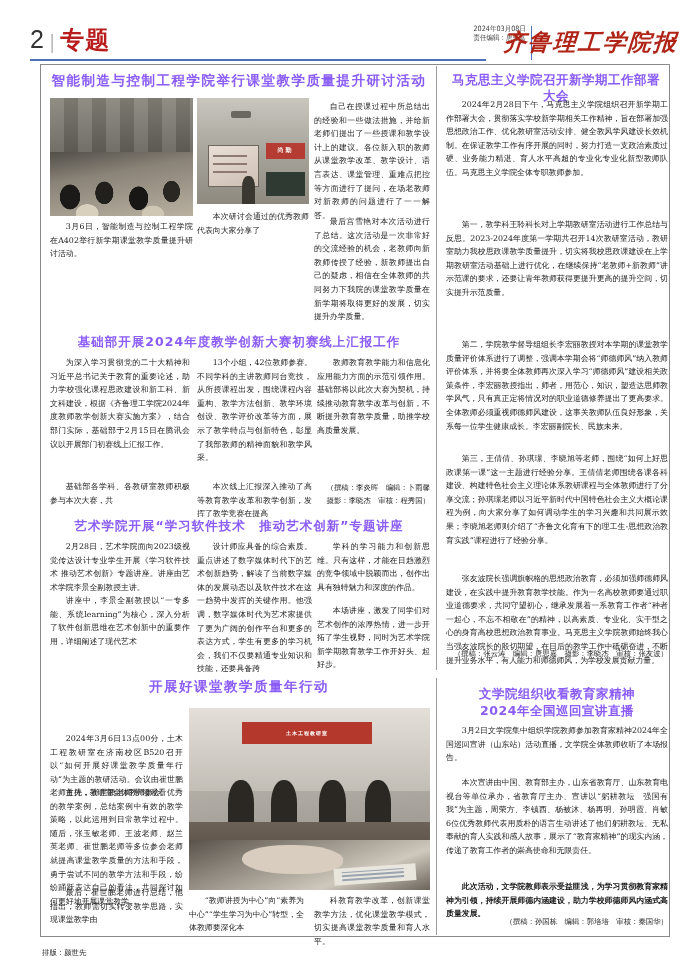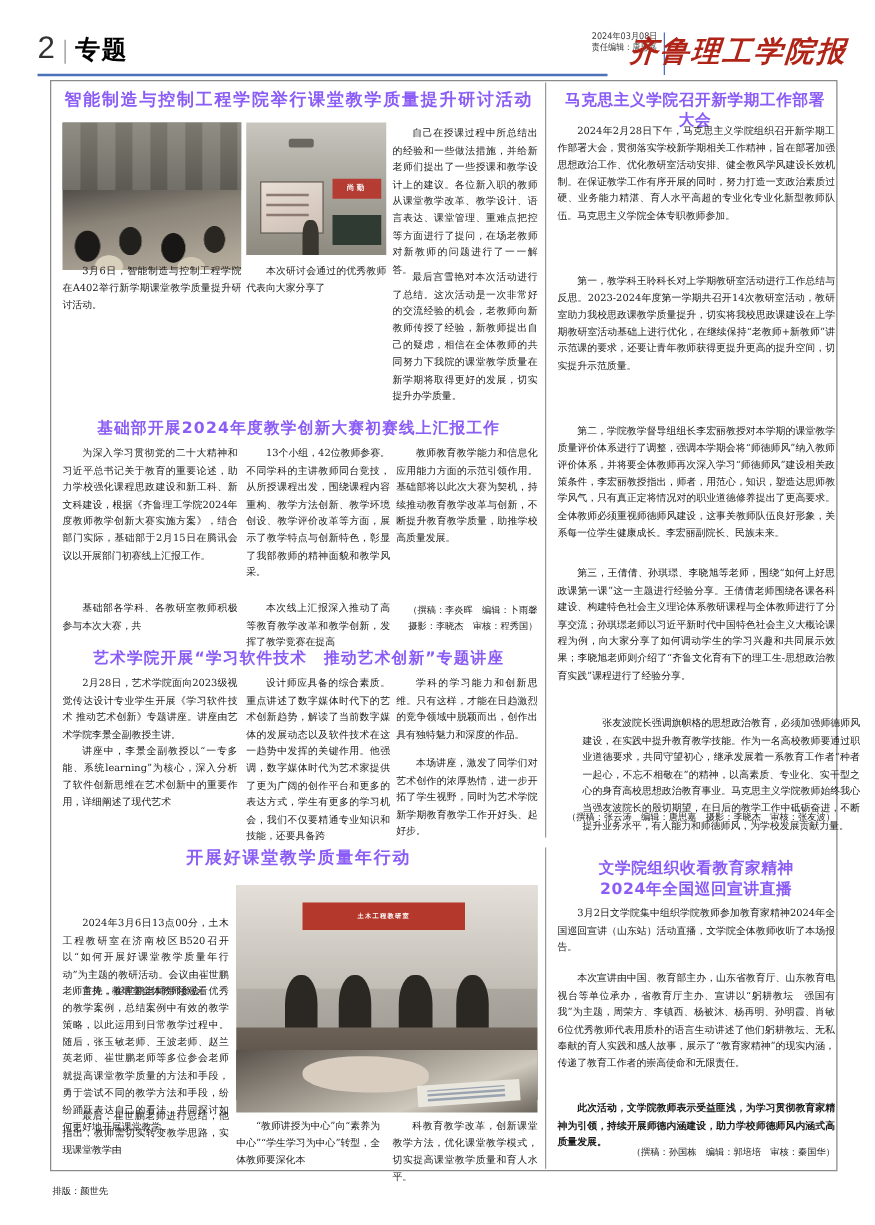--- a/index.html
+++ b/index.html
@@ -33,23 +33,23 @@
     font-weight: 400;
     color: #333;
     font-family: "Liberation Sans", sans-serif;
   }
   .page-sep {
     font-size: 21px;
     color: #999;
     font-weight: 300;
   }
   .section-name {
-    font-size: 20px;
+    font-size: 24px;
     font-weight: bold;
-    color: #000000;
+    color: #b91c1c;
     letter-spacing: 1px;
     font-family: "DejaVu Sans", "Liberation Sans", sans-serif;
   }
   .masthead-rule {
     position: absolute;
     left: 0; top: 37px;
     width: 456px;
     height: 2px;
     background: #4b72b8;
   }
@@ -270,21 +270,21 @@
 
 <div class="vrule" style="left:436px; top:66px; height:604px;"></div>
 <div class="vrule" style="left:436px; top:678px; height:257px;"></div>
 
 <div class="hl hl-main" style="position:absolute; left:48px; top:72px; width:382px;">智能制造与控制工程学院举行课堂教学质量提升研讨活动</div>
 
 <div class="photo ph-class1" style="left:50px; top:98px; width:143px; height:118px;">
     <div class="ph-inner"></div>
   </div>
 
-<div class="caption" style="left:50px; top:210px; width:143px;">3月6日，智能制造与控制工程学院在A402举行新学期课堂教学质量提升研讨活动。</div>
+<div class="caption" style="left:50px; top:220px; width:143px;">3月6日，智能制造与控制工程学院在A402举行新学期课堂教学质量提升研讨活动。</div>
 
 <div class="photo ph-lecture" style="left:197px; top:98px; width:112px; height:106px;">
   <div class="proj"></div>
   <div class="screen">
       <i style="top:24%"></i>
       <i style="top:44%"></i>
       <i style="top:64%"></i>
     </div>
   <div class="banner">
       <span>尚勤</span>
@@ -348,21 +348,21 @@
 
 <div class="caption" style="left:189px; top:894px; width:115px;">“教师讲授为中心”向“素养为中心”“学生学习为中心”转型，全体教师要深化本</div>
 <div class="caption noind" style="left:314px; top:894px; width:116px;">科教育教学改革，创新课堂教学方法，优化课堂教学模式，切实提高课堂教学质量和育人水平。</div>
 
 <div class="hl hl-r" style="position:absolute; left:446px; top:72px; width:220px;">马克思主义学院召开新学期工作部署大会</div>
 
 <div class="body-col" style="left:446px; top:98px; width:222px;">2024年2月28日下午，马克思主义学院组织召开新学期工作部署大会，贯彻落实学校新学期相关工作精神，旨在部署加强思想政治工作、优化教研室活动安排、健全教风学风建设长效机制。在保证教学工作有序开展的同时，努力打造一支政治素质过硬、业务能力精湛、育人水平高超的专业化专业化新型教师队伍。马克思主义学院全体专职教师参加。</div>
 <div class="body-col" style="left:446px; top:218px; width:222px;">第一，教学科王聆科长对上学期教研室活动进行工作总结与反思。2023-2024年度第一学期共召开14次教研室活动，教研室助力我校思政课教学质量提升，切实将我校思政课建设在上学期教研室活动基础上进行优化，在继续保持“老教师+新教师”讲示范课的要求，还要让青年教师获得更提升更高的提升空间，切实提升示范质量。</div>
 <div class="body-col" style="left:446px; top:338px; width:222px;">第二，学院教学督导组组长李宏丽教授对本学期的课堂教学质量评价体系进行了调整，强调本学期会将“师德师风”纳入教师评价体系，并将要全体教师再次深入学习“师德师风”建设相关政策条件，李宏丽教授指出，师者，用范心，知识，塑造达思师教学风气，只有真正定将情况对的职业道德修养提出了更高要求。全体教师必须重视师德师风建设，这事关教师队伍良好形象，关系每一位学生健康成长。李宏丽副院长、民族未来。</div>
 <div class="body-col" style="left:446px; top:452px; width:222px;">第三，王倩倩、孙琪璟、李晓旭等老师，围绕“如何上好思政课第一课”这一主题进行经验分享。王倩倩老师围绕各课各科建设、构建特色社会主义理论体系教研课程与全体教师进行了分享交流；孙琪璟老师以习近平新时代中国特色社会主义大概论课程为例，向大家分享了如何调动学生的学习兴趣和共同展示效果；李晓旭老师则介绍了“齐鲁文化育有下的理工生-思想政治教育实践”课程进行了经验分享。</div>
-<div class="body-col" style="left:446px; top:572px; width:222px;margin-left:20px;">张友波院长强调旗帜格的思想政治教育，必须加强师德师风建设，在实践中提升教育教学技能。作为一名高校教师要通过职业道德要求，共同守望初心，继承发展着一系教育工作者“种者一起心，不忘不相敬在”的精神，以高素质、专业化、实干型之心的身育高校思想政治教育事业。马克思主义学院教师始终我心当强友波院长的殷切期望，在日后的教学工作中砥砺奋进，不断提升业务水平，有人能力和师德师风，为学校发展贡献力量。</div>
+<div class="body-col" style="left:446px; top:572px; width:222px;">张友波院长强调旗帜格的思想政治教育，必须加强师德师风建设，在实践中提升教育教学技能。作为一名高校教师要通过职业道德要求，共同守望初心，继承发展着一系教育工作者“种者一起心，不忘不相敬在”的精神，以高素质、专业化、实干型之心的身育高校思想政治教育事业。马克思主义学院教师始终我心当强友波院长的殷切期望，在日后的教学工作中砥砺奋进，不断提升业务水平，有人能力和师德师风，为学校发展贡献力量。</div>
 <div class="body-col byline" style="left:446px; top:648px; width:222px;">（撰稿：张云涛　编辑：唐思嘉　摄影：李晓杰　审核：张友波）</div>
 
 <div class="hl hl-r" style="position:absolute; left:446px; top:686px; width:222px;">文学院组织收看教育家精神</div>
 <div class="hl hl-r" style="position:absolute; left:446px; top:703px; width:222px;">2024年全国巡回宣讲直播</div>
 
 <div class="body-col" style="left:446px; top:724px; width:222px;">3月2日文学院集中组织学院教师参加教育家精神2024年全国巡回宣讲（山东站）活动直播，文学院全体教师收听了本场报告。</div>
 <div class="body-col" style="left:446px; top:776px; width:222px;">本次宣讲由中国、教育部主办，山东省教育厅、山东教育电视台等单位承办，省教育厅主办、宣讲以“躬耕教坛　强国有我”为主题，周荣方、李镇西、杨被沐、杨再明、孙明霞、肖敏6位优秀教师代表用质朴的语言生动讲述了他们躬耕教坛、无私奉献的育人实践和感人故事，展示了“教育家精神”的现实内涵，传递了教育工作者的崇高使命和无限责任。</div>
 <div class="body-col" style="left:446px; top:880px; width:222px;font-weight:bold;">此次活动，文学院教师表示受益匪浅，为学习贯彻教育家精神为引领，持续开展师德内涵建设，助力学校师德师风内涵式高质量发展。</div>
 <div class="body-col byline" style="left:446px; top:916px; width:222px;">（撰稿：孙国栋　编辑：郭培培　审核：秦国华）</div>
 

